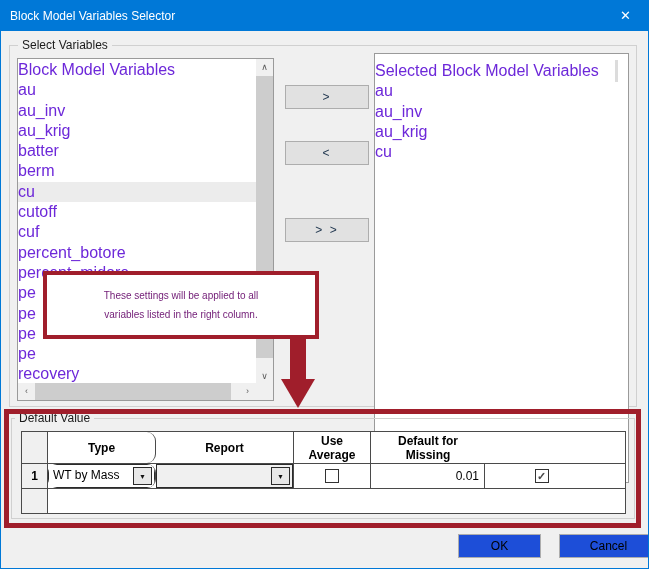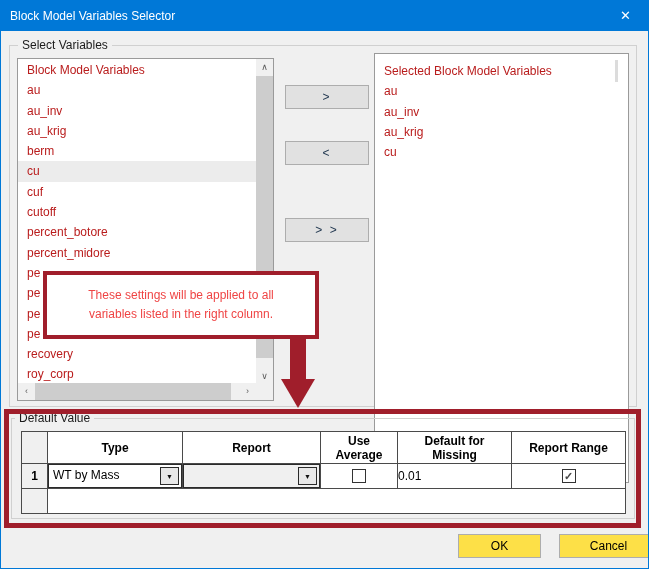--- a/index.html
+++ b/index.html
@@ -31,22 +31,22 @@
   .groupbox .gb-label{
     position:absolute; left:8px; top:-8px; background:#f0f0f0;
     padding:0 4px; font-size:12px; color:#1a1a1a; white-space:nowrap;
   }
 
   
   .listbox{
     position:absolute; background:#fff; border:1px solid #9a9a9a; overflow:hidden;
   }
   .lrow{
-    height:20.3px; line-height:20.3px; font-size:12px; color:#b91c1c;
-    padding-left:9px; white-space:nowrap; overflow:hidden;
+    height:20.3px; line-height:20.3px; font-size:16px; color:#6d28d9;
+    padding-left:0; white-space:nowrap; overflow:hidden;
   }
   .lrow.selected{ background:#ececec; }
 
   
   .vscroll{
     position:absolute; top:0; right:0; width:17px; background:#f0f0f0;
   }
   .hscroll{
     position:absolute; left:0; bottom:0; height:17px; background:#f0f0f0;
   }
@@ -66,21 +66,21 @@
     letter-spacing:2px; cursor:default;
   }
 
   
   .callout{
     position:absolute; left:42px; top:270px; width:276px; height:68px;
     background:#fff; border:4px solid #a01e2b;
     display:flex; flex-direction:column; justify-content:center; align-items:center;
     z-index:5;
   }
-  .callout div{ font-size:12px; color:#ef4444; line-height:19px; text-align:center; }
+  .callout div{ font-size:10px; color:#701a75; line-height:19px; text-align:center; }
 
   .arrow-stem{
     position:absolute; left:289px; top:336px; width:16px; height:42px;
     background:#a01e2b; z-index:4;
   }
   .arrow-head{
     position:absolute; left:280px; top:378px; width:0; height:0; z-index:4;
     border-left:17px solid transparent; border-right:17px solid transparent;
     border-top:29px solid #a01e2b;
   }
@@ -99,21 +99,21 @@
   .trow{ display:flex; }
   .trow.hdr{ height:32px; border-bottom:1px solid #4a4a4a; }
   .trow.dat{ height:25px; border-bottom:1px solid #4a4a4a; }
   .trow.fil{ height:24px; }
   .cell{
     border-right:1px solid #4a4a4a; display:flex; align-items:center;
     justify-content:center; overflow:hidden;
   }
   .cell:last-child{ border-right:none; }
   .cell.c0{ width:26px; background:#f0f0f0; }
-  .cell.c1{ width:135px; }
+  .cell.c1{ width:108px;border-radius:9px; }
   .cell.c2{ width:138px; }
   .cell.c3{ width:77px; }
   .cell.c4{ width:114px; }
   .cell.c5{ width:113px; }
   .hdr .cell{ font-weight:bold; text-align:center; line-height:14px; padding:0 8px; }
   .hdr .cell.c0{ padding:0; }
   .fil .cell{ border-right:none; }
   .fil .cell.c0{ border-right:1px solid #4a4a4a; }
   .fil .rest{ flex:1; background:#fff; }
 
@@ -124,30 +124,30 @@
   .combo.disabled{ background:#f0f0f0; }
   .combo .cb-text{
     position:absolute; left:4px; top:0; line-height:21px; font-size:12px; color:#000;
     white-space:nowrap;
   }
   .combo .cb-btn{
     position:absolute; right:2px; top:2px; bottom:2px; width:19px;
     background:#e8e8e8; border:1px solid #2a2a2a;
     font-size:7px; color:#111; display:flex; align-items:center; justify-content:center;
   }
-  .num-val{ width:100%; text-align:left; padding-right:5px; }
+  .num-val{ width:100%; text-align:right; padding-right:5px; }
   .chk{
     width:14px; height:14px; border:1px solid #333; background:#fff;
     display:flex; align-items:center; justify-content:center;
     font-size:11px; color:#4a4a4a; font-weight:bold; line-height:12px;
   }
 
   
   .btn{
-    position:absolute; top:533px; height:24px; background:#fde047;
+    position:absolute; top:533px; height:24px; background:#1d4ed8;
     border:1px solid #adadad; font-size:12px; color:#000; text-align:center;
     line-height:22px; cursor:default;
   }
   .btn.ok{ left:457px; width:83px; }
   .btn.cancel{ left:558px; width:99px; }
 </style>
 </head>
 <body>
 
 <div class="dialog">
@@ -160,24 +160,25 @@
   <div class="groupbox" style="left:8px; top:44px; width:628px; height:362px;">
     <span class="gb-label">Select Variables</span>
   </div>
 
   <div class="listbox" style="left:16px; top:57px; width:257px; height:343px;">
     <div style="position:absolute; left:0; top:1px; width:238px;">
       <div class="lrow">Block Model Variables</div>
       <div class="lrow">au</div>
       <div class="lrow">au_inv</div>
       <div class="lrow">au_krig</div>
+      <div class="lrow">batter</div>
       <div class="lrow">berm</div>
       <div class="lrow selected">cu</div>
+      <div class="lrow">cutoff</div>
       <div class="lrow">cuf</div>
-      <div class="lrow">cutoff</div>
       <div class="lrow">percent_botore</div>
       <div class="lrow">percent_midore</div>
       <div class="lrow">pe</div>
       <div class="lrow">pe</div>
       <div class="lrow">pe</div>
       <div class="lrow">pe</div>
       <div class="lrow">recovery</div>
       <div class="lrow">roy_corp</div>
     </div>
 
@@ -223,21 +224,20 @@
     <span class="gb-label" style="left:3px;">Default Value</span>
   </div>
 
   <div class="tbl">
     <div class="trow hdr">
       <div class="cell c0"></div>
       <div class="cell c1">Type</div>
       <div class="cell c2">Report</div>
       <div class="cell c3">Use Average</div>
       <div class="cell c4">Default for Missing</div>
-      <div class="cell c5">Report Range</div>
     </div>
     <div class="trow dat">
       <div class="cell c0" style="font-weight:bold;">1</div>
       <div class="cell c1" style="padding:0;">
         <div class="combo">
           <span class="cb-text">WT by Mass</span>
           <span class="cb-btn">
               <span>▼</span>
             </span>
         </div>

